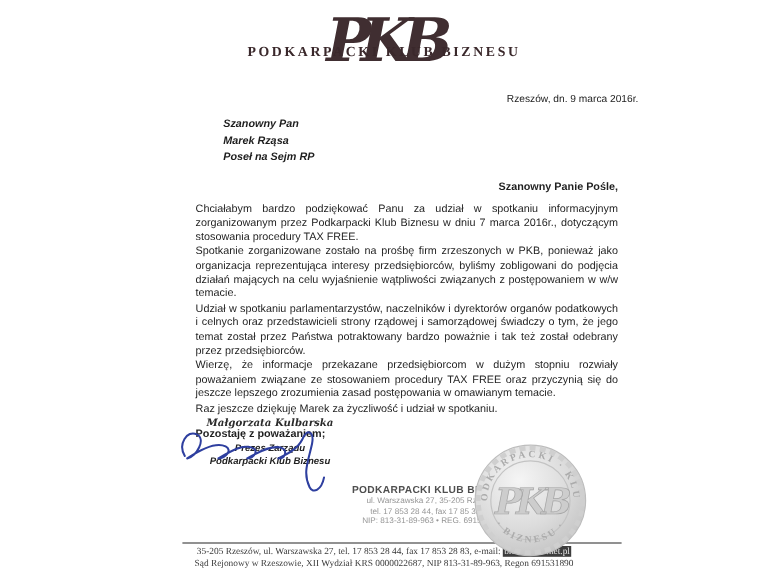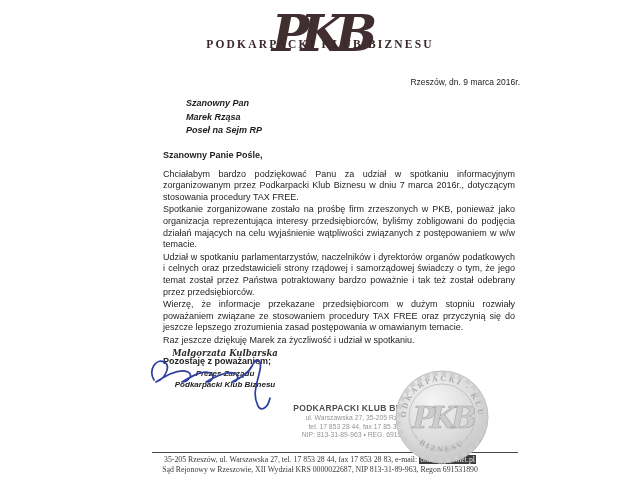--- a/index.html
+++ b/index.html
@@ -8,28 +8,28 @@
 
   
   .letterhead{position:absolute;top:10px;left:0;width:100%;height:58px;text-align:center;}
   .monogram{position:absolute;top:-6px;left:0;width:100%;
             font-family:"DejaVu Serif",serif;font-style:italic;font-weight:bold;
             font-size:50px;letter-spacing:-9px;color:#402e31;}
   .org-caps{position:absolute;top:28px;left:0;width:100%;
             font-family:"Liberation Serif",serif;font-weight:bold;
             font-size:11.5px;letter-spacing:2.2px;color:#3a282b;}
 
-  .date-line{position:absolute;top:77px;right:120px;font-size:8.5px;color:#222;}
+  .date-line{position:absolute;top:77px;right:108px;font-size:8.5px;color:#222;}
 
   .recipient{position:absolute;top:97px;left:186px;font-size:9px;font-weight:bold;
              line-height:13.5px;color:#1d1d1d;font-style:italic;}
 
   .body-block{position:absolute;top:150px;left:163px;width:352px;
               font-size:9px;line-height:11.6px;color:#1f1f1f;}
-  .salutation{margin:0 0 7px 0;font-weight:bold;}
+  .salutation{margin:0 0 7px 0;font-weight:bold;text-align:right;}
   .para{margin:0 0 1px 0;text-align:justify;}
   .thanks{margin:0;}
   .farewell{margin:9px 0 0 0;font-weight:bold;}
 
   
   .sig-block{position:absolute;top:348px;left:140px;width:170px;text-align:center;}
   .sig-name{font-family:"DejaVu Serif",serif;font-style:italic;font-weight:bold;
             font-size:8.5px;color:#2b2b2b;text-align:center;}
   .sig-title{margin-top:11px;font-style:italic;font-weight:bold;font-size:8px;color:#222;}
   .sig-org{margin-top:2px;font-style:italic;font-weight:bold;font-size:8px;color:#222;}

